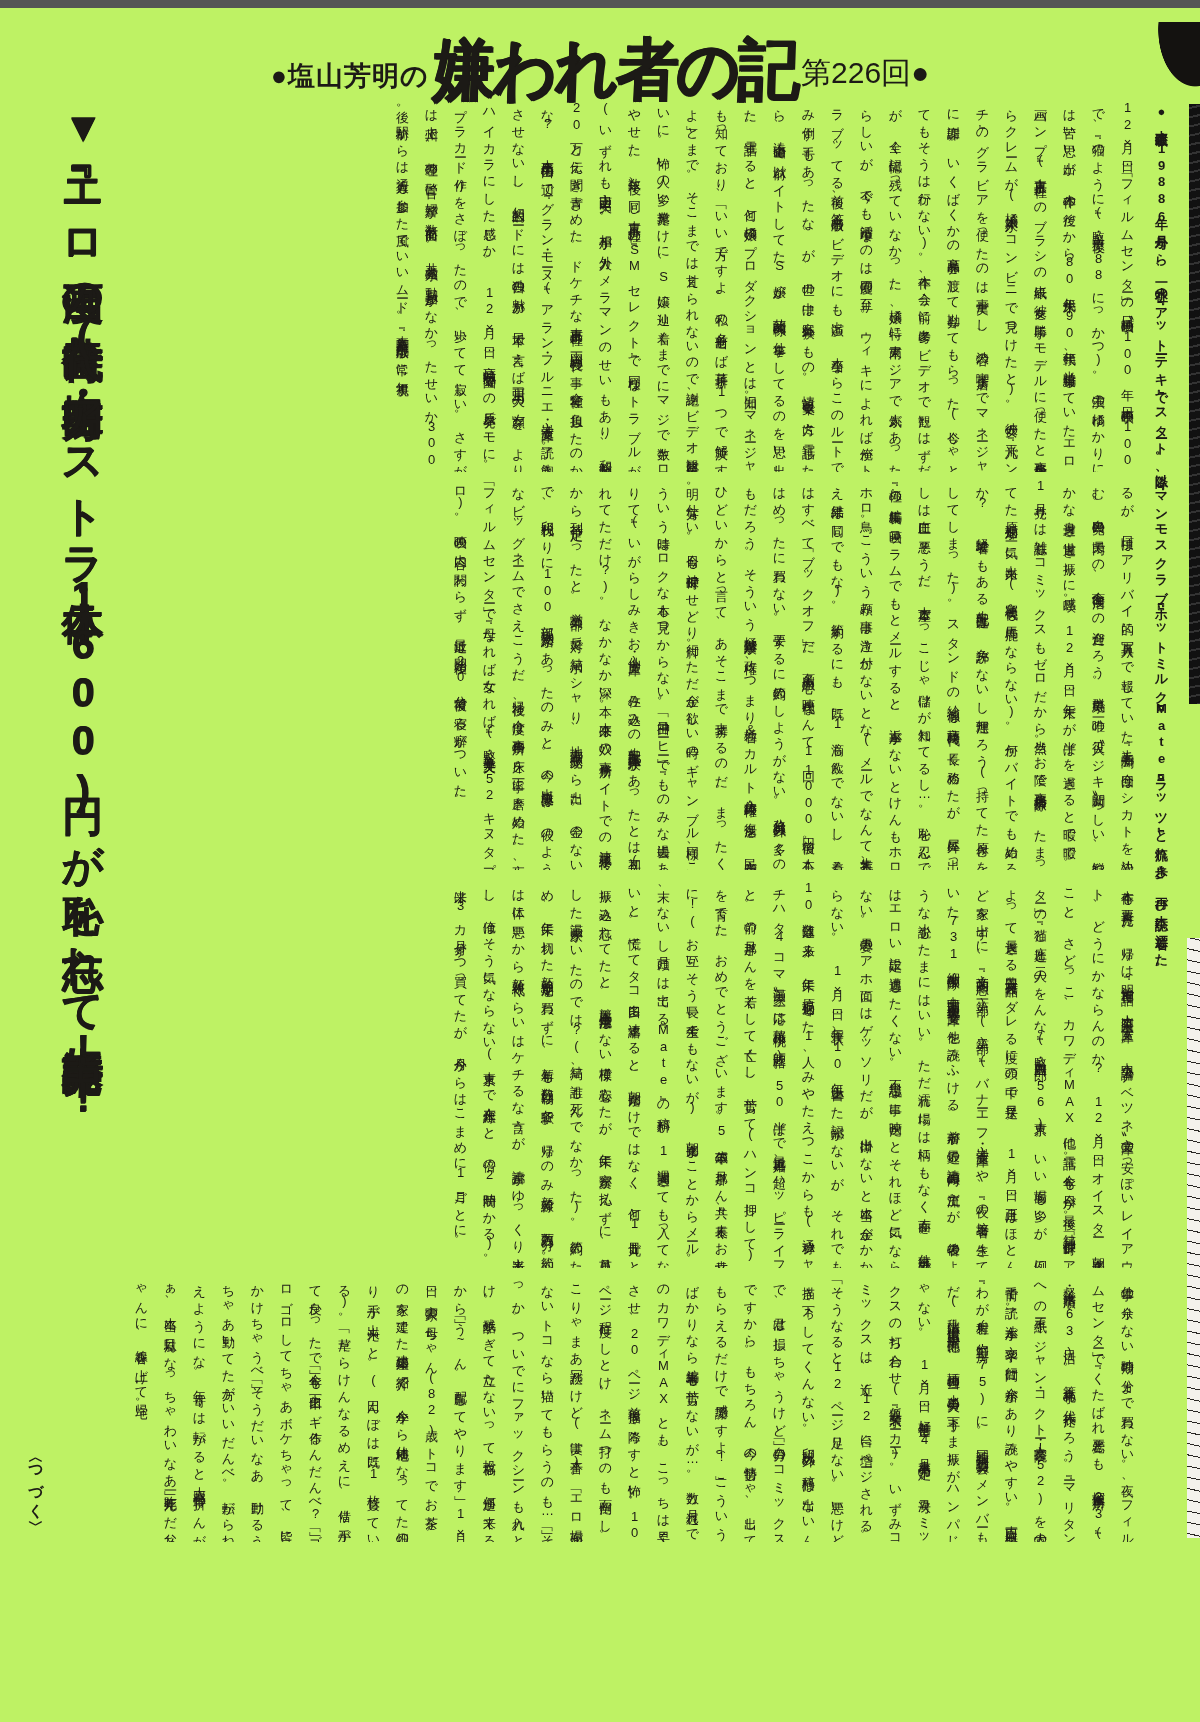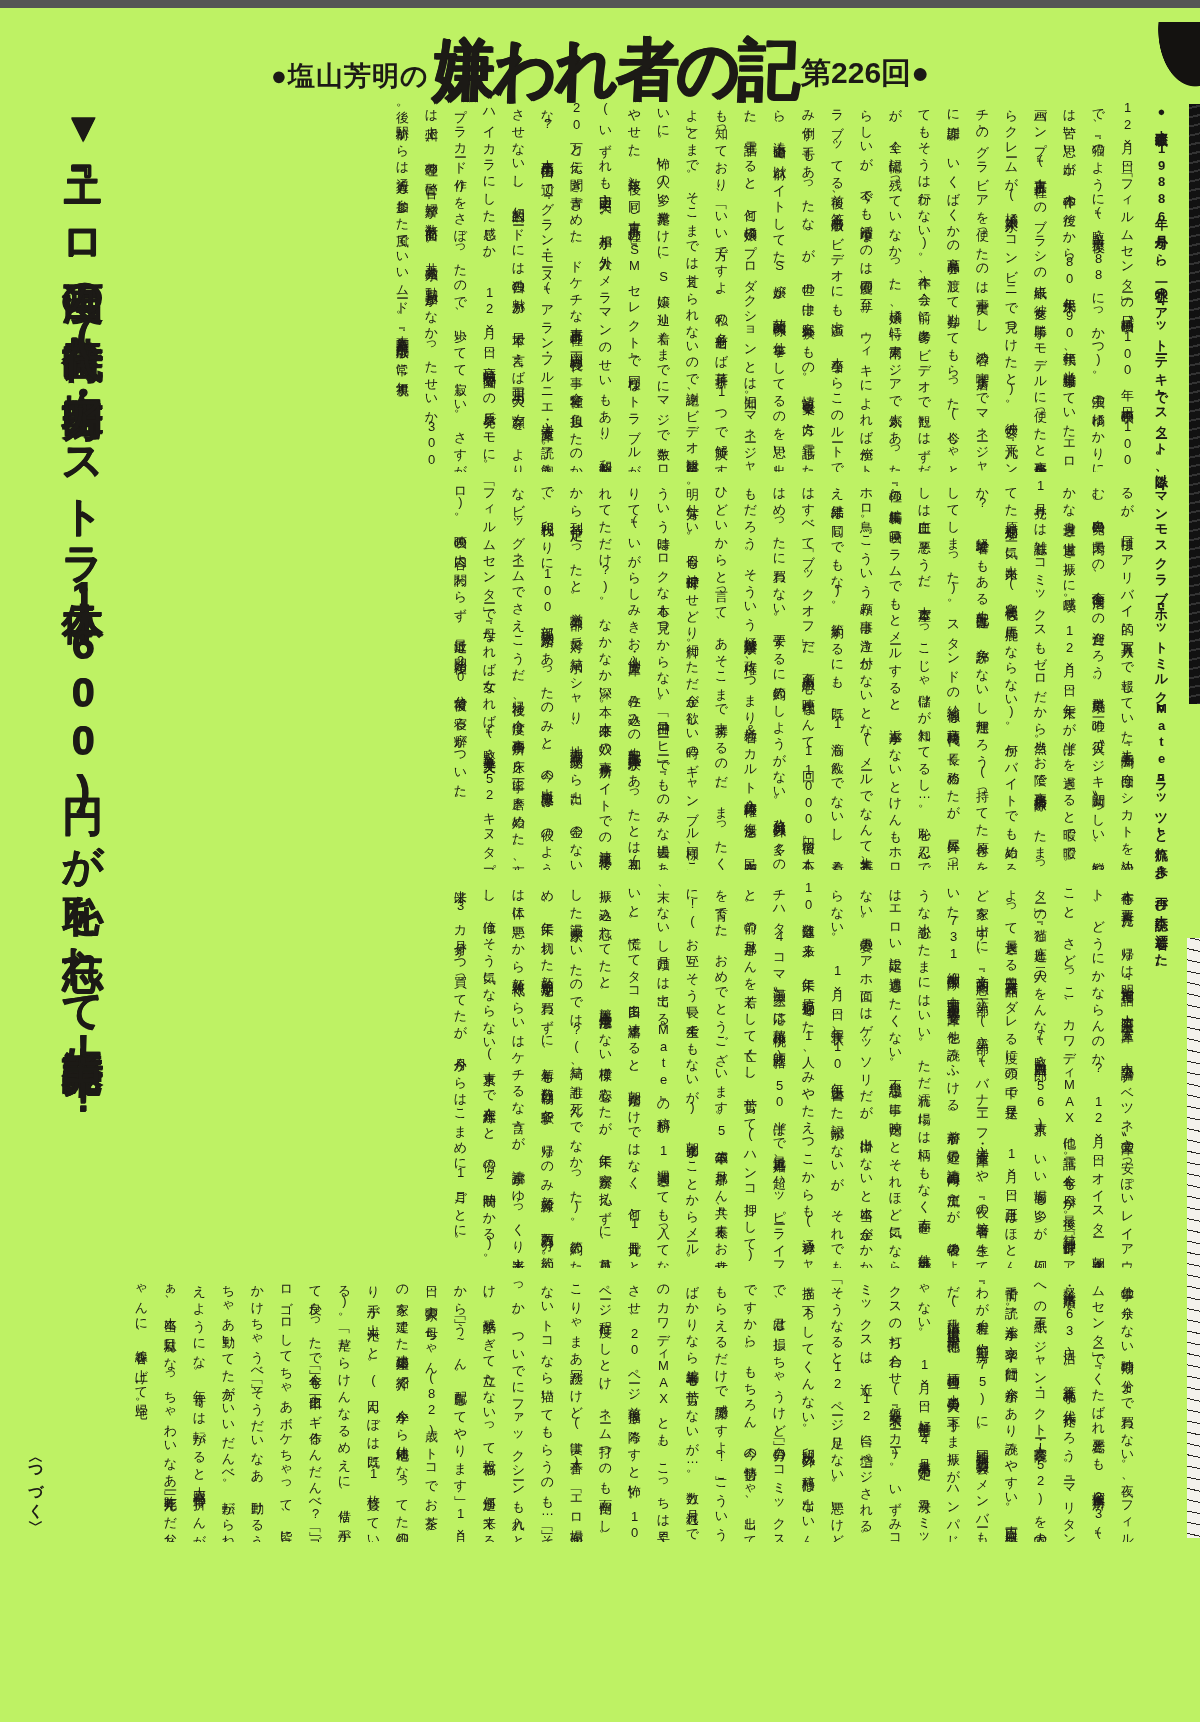--- a/index.html
+++ b/index.html
@@ -23,21 +23,21 @@
     padding-bottom:6px;
   }
   .hdr-main{
     font-size:62px;font-weight:900;line-height:1;
     letter-spacing:-2px;
     transform:scaleY(1.08) skewX(-2deg);
     text-shadow:1px 0 0 #1c1a16,0 1px 0 #1c1a16,2px 1px 0 #1c1a16;
     margin:0 4px;
   }
   .hdr-episode{
-    font-size:30px;font-weight:700;letter-spacing:0;
+    font-size:30px;font-weight:400;letter-spacing:0;
     padding-bottom:6px;
   }
   
   .vtext{
     position:absolute;
     writing-mode:vertical-rl;
     text-orientation:upright;
     font-size:13px;
     line-height:29px;
     letter-spacing:1.5px;

